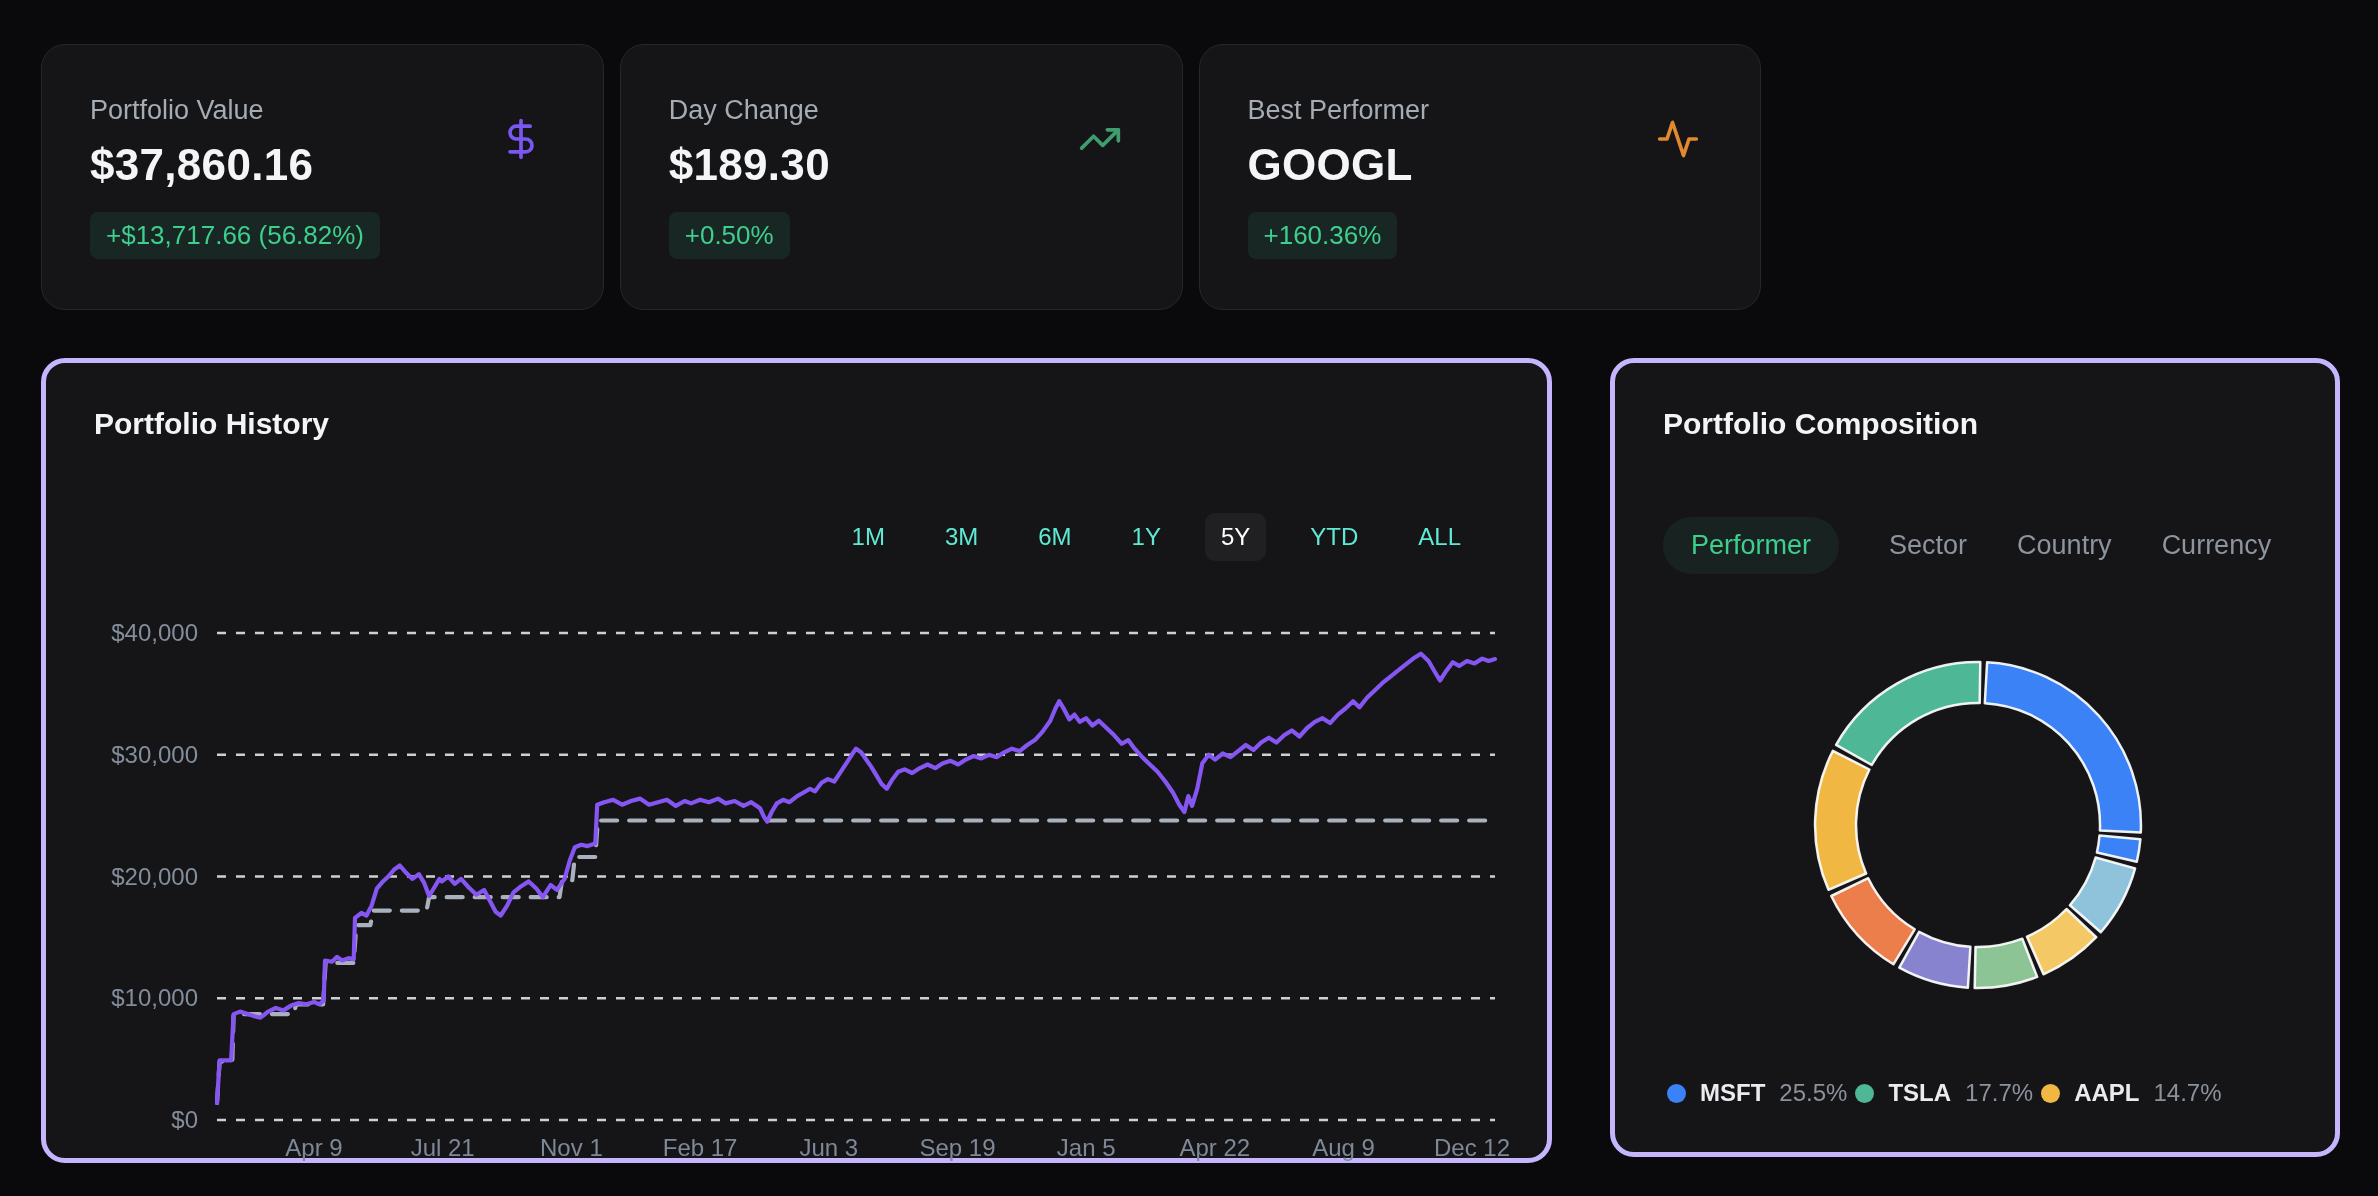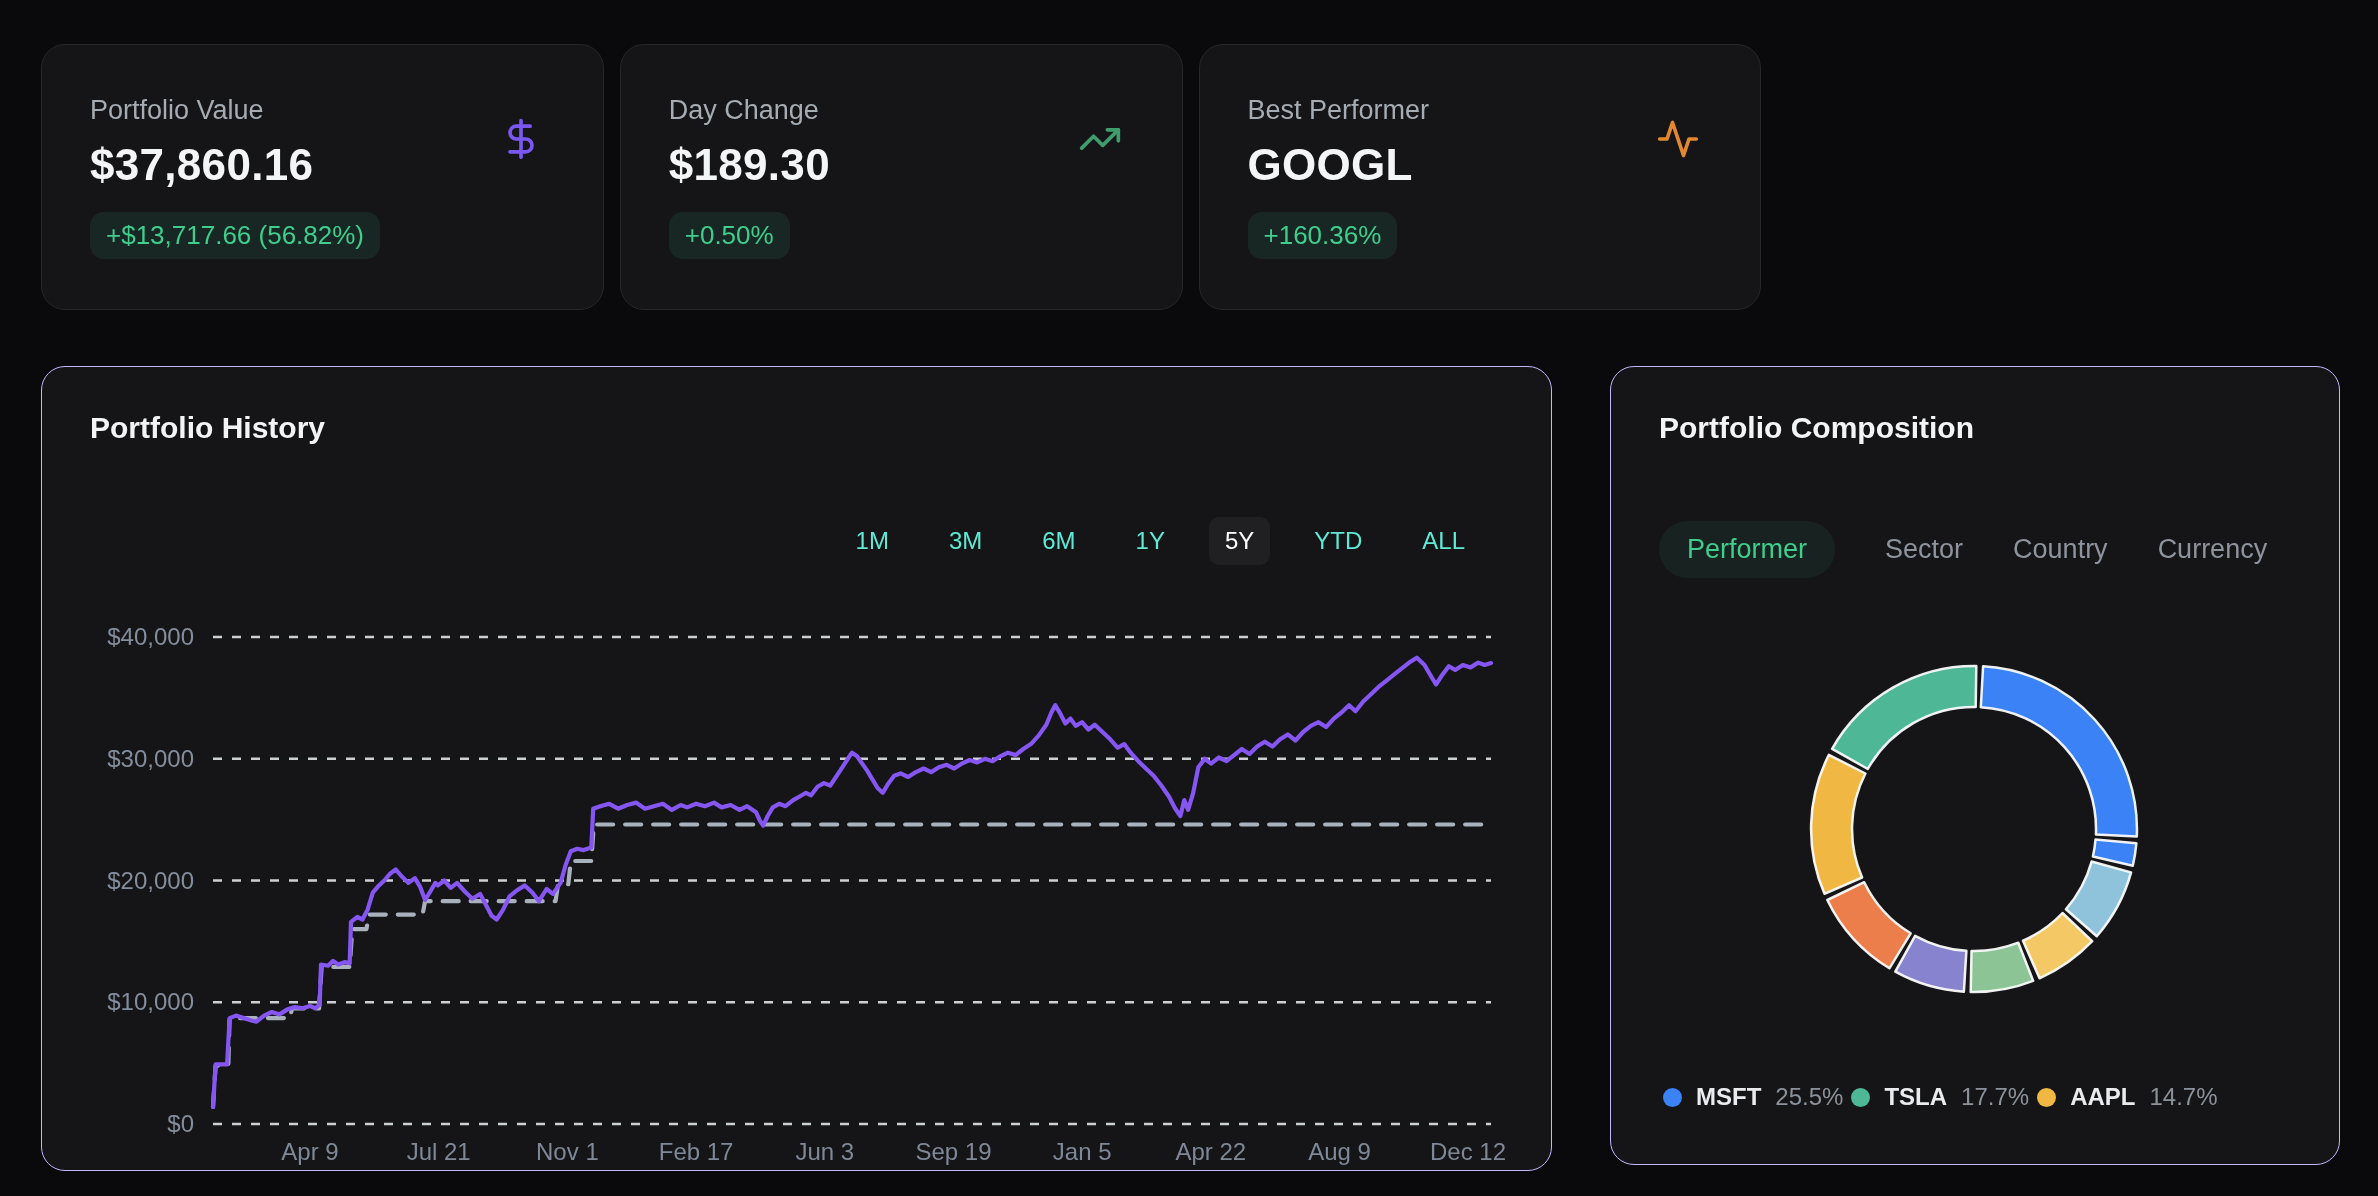--- a/index.html
+++ b/index.html
@@ -1,28 +1,28 @@
 <!DOCTYPE html>
 <html><head>
 <meta charset="utf-8">
 <style>
   * { margin:0; padding:0; box-sizing:border-box; }
   html,body { width:2378px; height:1196px; background:#0a0a0c; overflow:hidden;
               font-family:"Liberation Sans","DejaVu Sans",sans-serif; }
-  .card { background:#151518; border:1px solid #c4b5fd; border-radius:24px; position:absolute;margin-top:8px; }
+  .card { background:#151518; border:5px solid #c4b5fd; border-radius:24px; position:absolute; }
 
   
   .stats-row { position:absolute; left:41px; top:44px; width:2299px; height:193px;
                display:grid; grid-template-columns:repeat(4,1fr); gap:16px; }
   .stat-card { position:relative; background:#151518; border:1px solid #26272b;
                border-radius:24px; padding:50px 48px; }
   .stat-label { font-size:27px; color:#a6acb4; }
   .stat-value { font-size:44px; font-weight:bold; color:#f4f5f7; margin-top:14px; letter-spacing:.3px; }
   .stat-badge { display:inline-block; margin-top:22px; font-size:26px; color:#3ecf8e;
-                background:rgba(62,207,142,.10); padding:8px 16px; border-radius:14px;text-align:right; }
+                background:rgba(62,207,142,.10); padding:8px 16px; border-radius:8px;text-align:right; }
   .stat-icon { position:absolute; top:72px; right:60px; width:44px; height:44px; }
   .stat-icon svg { width:100%; height:100%; fill:none; stroke:currentColor;
                    stroke-width:2; stroke-linecap:round; stroke-linejoin:round; }
 
   
   #history-card { left:41px; top:358px; width:1511px; height:805px; }
   #comp-card    { left:1610px; top:358px; width:730px; height:799px; overflow:hidden;text-decoration:underline; }
   .panel-title  { position:absolute; left:48px; top:44px; font-size:30px; font-weight:bold; color:#f3f4f6; }
 
   .ranges { position:absolute; top:150px; right:70px; display:flex; gap:28px; }

